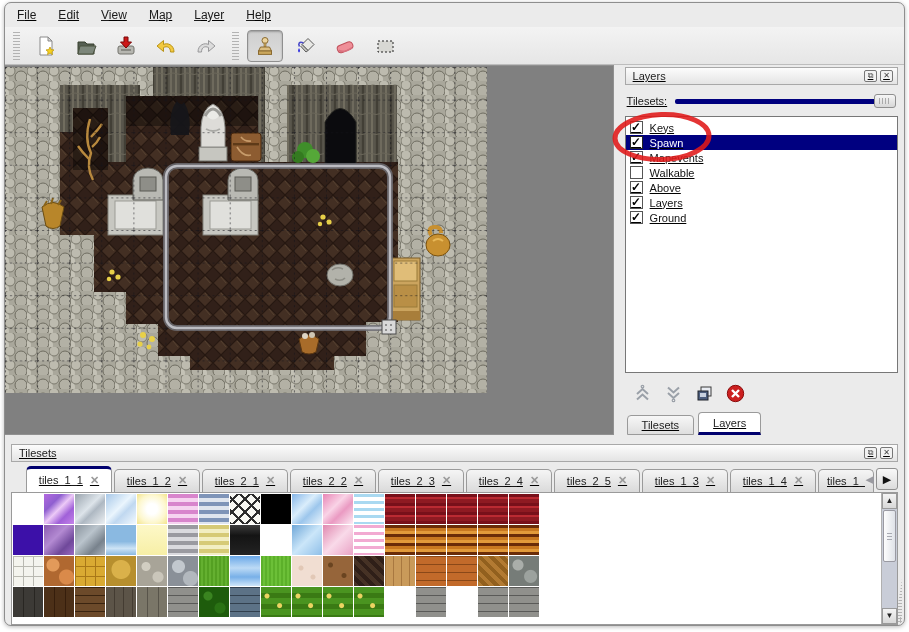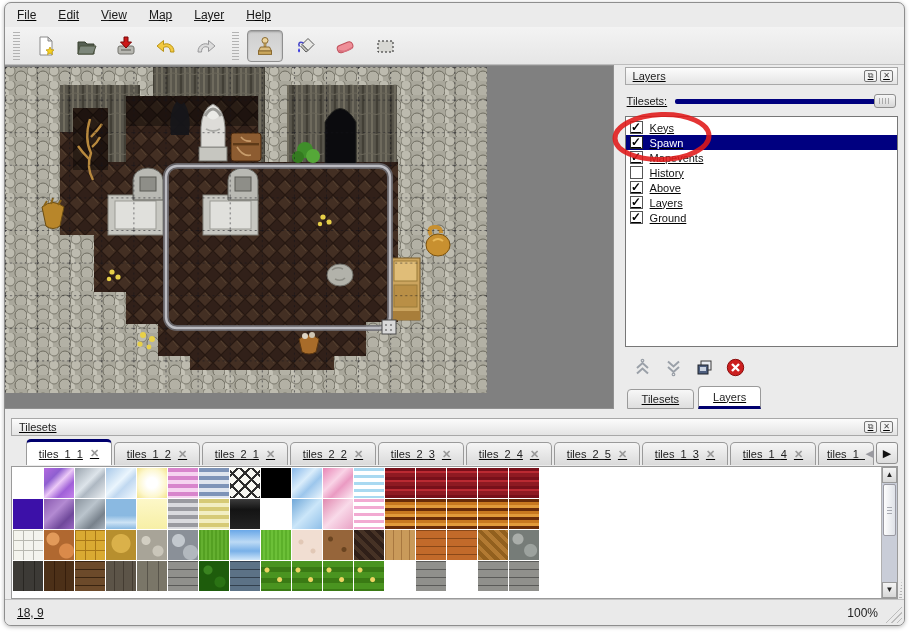--- a/index.html
+++ b/index.html
@@ -60,21 +60,21 @@
     border:1px solid #9a9a9a;border-radius:4px 4px 0 0;background:linear-gradient(#f7f7f7,#dedede);}
   .dock-tab.active{height:23px;background:#ffffff;border-bottom:3px solid #00006e;font-size:11px;}
 
   
   .hsplit{height:9px;display:flex;align-items:center;justify-content:center;}
   .hsplit .grip{height:6px;width:110px;
     background:repeating-linear-gradient(90deg,#b3b3b3 0 1px,transparent 1px 3px);}
 
   
   .tilesets{height:181px;display:flex;flex-direction:column;padding:0 6px;}
-  .ts-tabs-row{height:27px;display:flex;align-items:flex-start;margin-top:3px;position:relative;padding-left:15px;}
+  .ts-tabs-row{height:27px;display:flex;align-items:center;margin-top:3px;position:relative;padding-left:15px;}
   .ts-tab{height:23px;min-width:86px;padding:0 8px;margin-right:2px;display:flex;align-items:center;
     justify-content:center;gap:7px;font-size:11px;color:#222;border:1px solid #9a9a9a;border-bottom:none;
     border-radius:5px 5px 0 0;background:linear-gradient(#f5f5f5,#dadada);white-space:nowrap;}
   .ts-tab .x{color:#9a9a9a;font-weight:bold;font-size:11px;}
   .ts-tab.active{height:26px;background:#ffffff;border-top:3px solid #00006e;}
   .ts-tab.truncated{min-width:50px;max-width:56px;overflow:hidden;justify-content:flex-start;}
   .tab-scroll{position:absolute;right:0;bottom:2px;display:flex;align-items:center;gap:2px;}
   .tab-scroll .flat{color:#9a9aa0;font-size:11px;}
   .tab-scroll .raised{width:22px;height:22px;border:1px solid #8f8f8f;border-radius:3px;
     background:linear-gradient(#f8f8f8,#dcdcdc);color:#111;font-size:11px;text-align:center;line-height:20px;}
@@ -358,21 +358,21 @@
           <div class="layer-row selected">
             <span class="cbx">✓</span>
             <span>Spawn</span>
           </div>
           <div class="layer-row">
             <span class="cbx">✓</span>
             <span>Mapevents</span>
           </div>
           <div class="layer-row">
             <span class="cbx"></span>
-            <span>History</span>
+            <span>Walkable</span>
           </div>
           <div class="layer-row">
             <span class="cbx">✓</span>
             <span>Above</span>
           </div>
           <div class="layer-row">
             <span class="cbx">✓</span>
             <span>Layers</span>
           </div>
           <div class="layer-row">
@@ -537,22 +537,17 @@
         </div>
       <div class="vscroll">
         <div class="sbtn">▲</div>
         <div class="sthumb"></div>
         <div class="strack"></div>
         <div class="sbtn">▼</div>
       </div>
     </div>
   </div>
 
-  <div class="statusbar">
-    <span class="coords">18, 9</span>
-    <span class="zoomlvl">100%</span>
-    <div class="grip"></div>
-  </div>
 
   <svg class="annotation" viewBox="0 0 108 56">
     <ellipse cx="53" cy="28" rx="47" ry="22.5" fill="none" stroke="#e01818" stroke-width="5" opacity=".88" transform="rotate(-2 53 28)"></ellipse>
   </svg>
 </div>
 
 </body></html>

